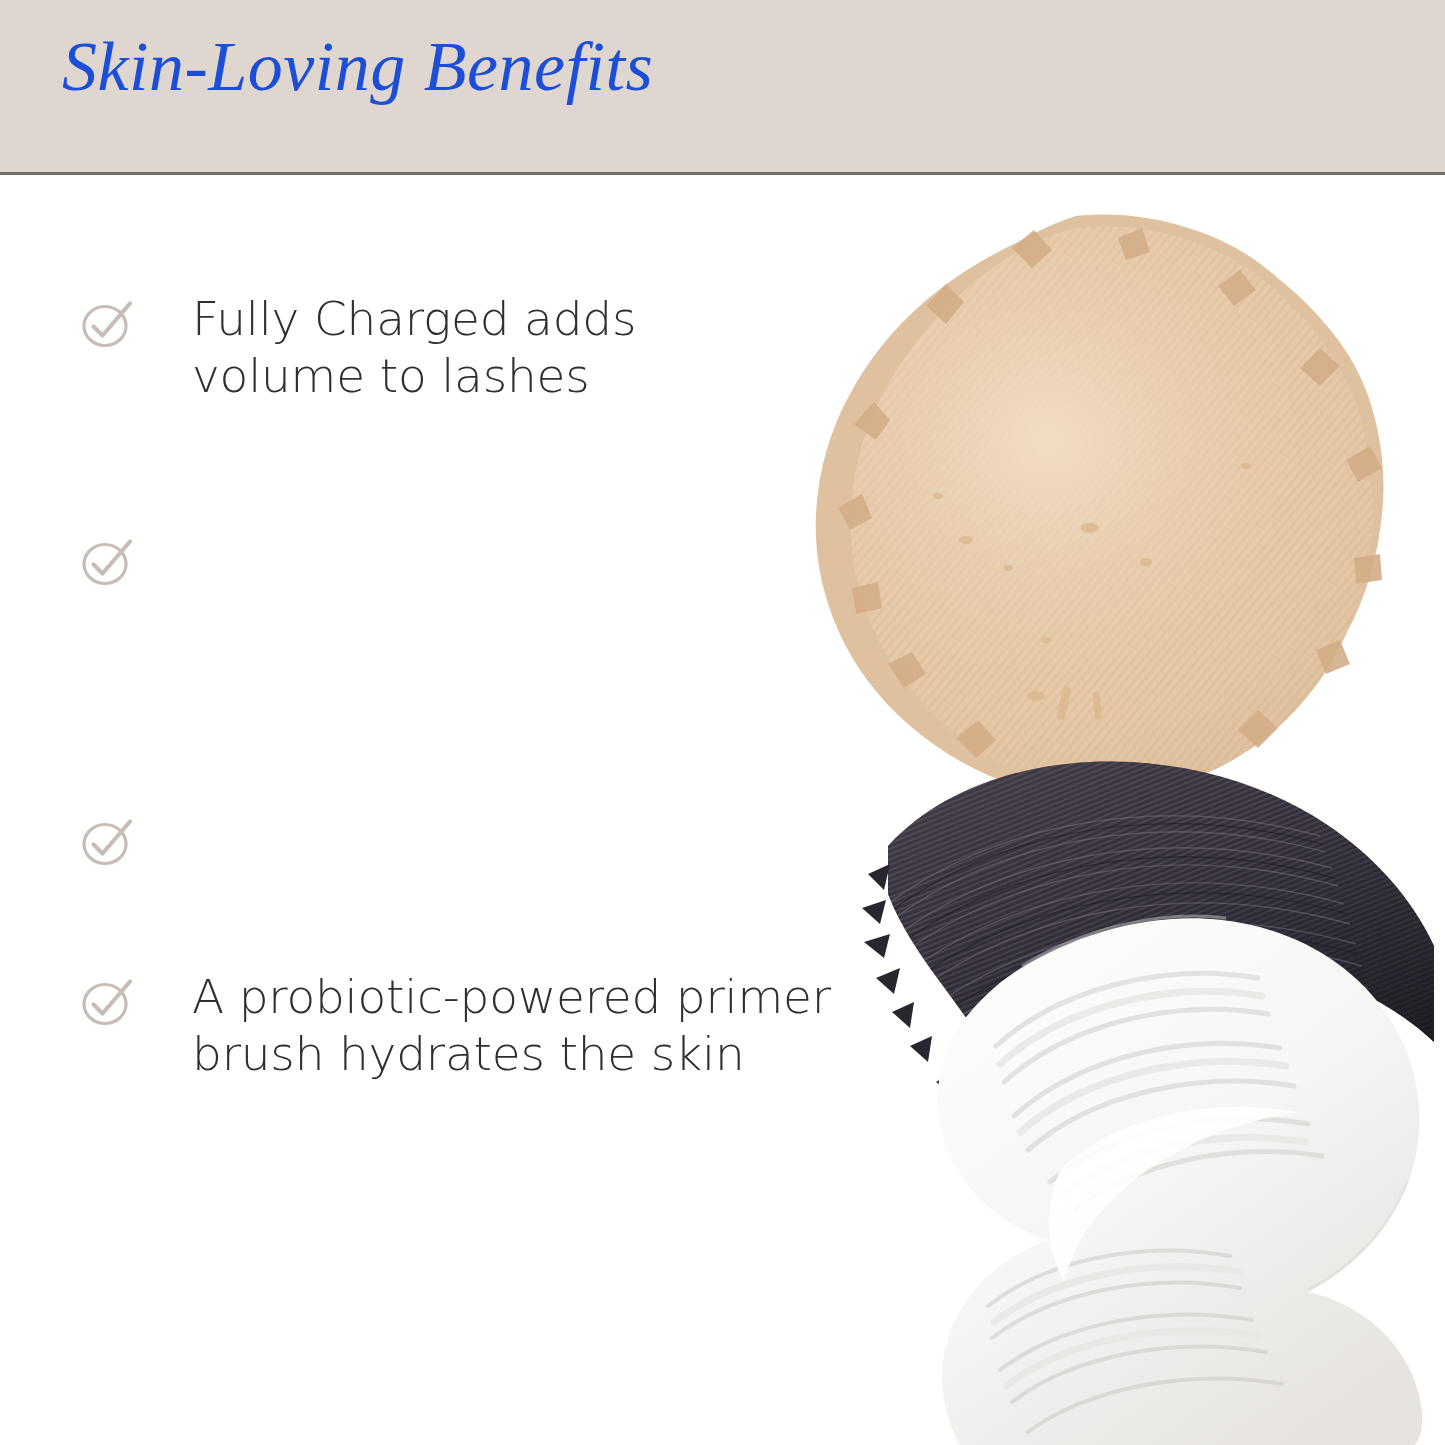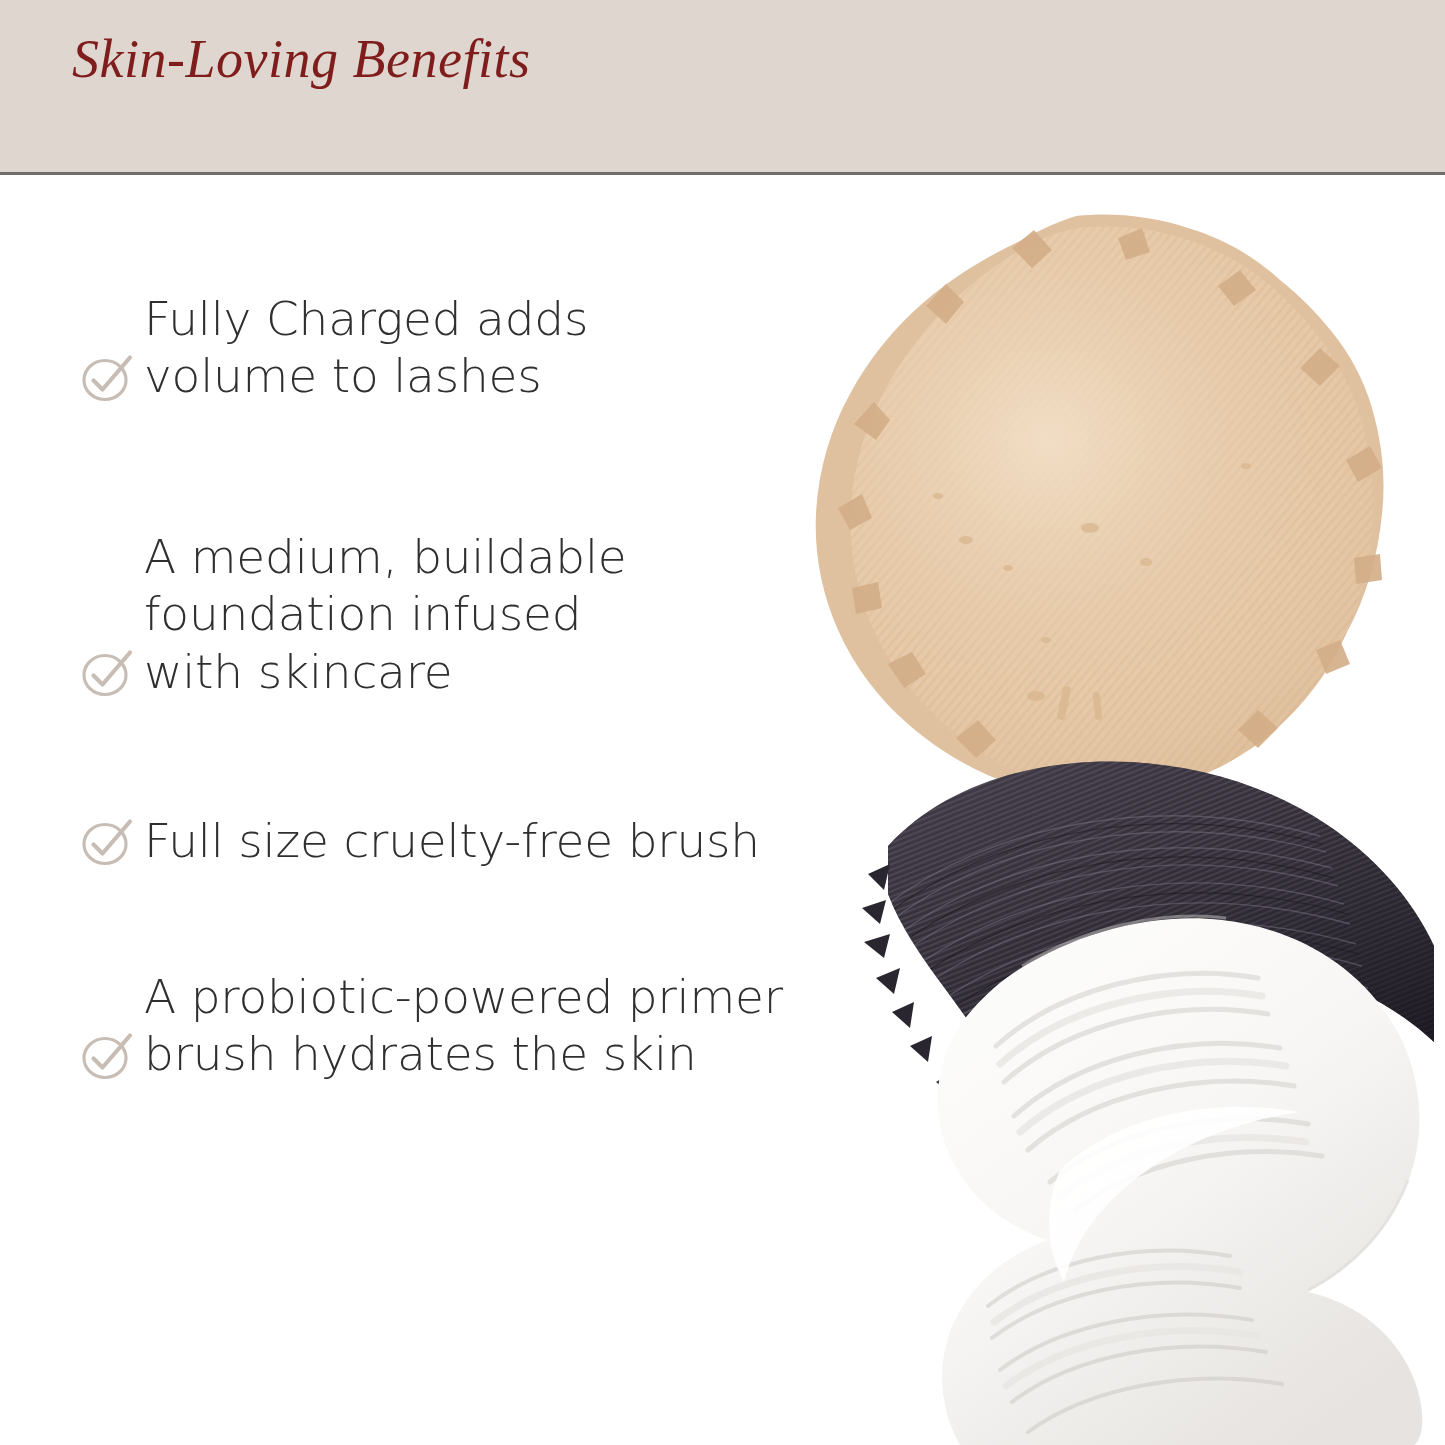--- a/index.html
+++ b/index.html
@@ -31,42 +31,43 @@
   #header-rule {
     position: absolute;
     left: 0;
     top: 172px;
     width: 1445px;
     height: 3px;
     background: #6E6E6C;
   }
   #page-title {
     position: absolute;
-    left: 72px;
+    left: 62px;
     top: 32px;
     font-family: "Liberation Serif", "DejaVu Serif", serif;
     font-style: italic;
-    font-size: 54px;
+    font-size: 70px;
     line-height: 1;
     letter-spacing: 0.5px;
-    color: #7f1d1d;
+    color: #1d4ed8;
     white-space: nowrap;
   }
 
   
   #benefits-list {
     position: absolute;
     left: 80px;
     top: 290px;
     width: 830px;
   }
   .benefit-item {
     position: absolute;
     display: flex;
-    align-items: flex-end;
+    align-items: flex-start;
+    gap: 48px;
   }
   .benefit-item.b0 { top: 0px; }
   .benefit-item.b1 { top: 238px; }
   .benefit-item.b2 { top: 518px; }
   .benefit-item.b3 { top: 678px; }
 
   .check-icon {
     flex: 0 0 auto;
     width: 54px;
     height: 54px;
@@ -117,33 +118,29 @@
 volume to lashes</span>
     </div>
 
     <div class="benefit-item b1">
       <span class="check-icon">
         <svg width="54" height="54" viewBox="0 0 54 54">
           <ellipse cx="25" cy="29" rx="21" ry="19.5" fill="none" stroke="#C8BDB4" stroke-width="3.2"></ellipse>
           <path d="M13.5 29.5 L22.5 38.5 L50 6.5" fill="none" stroke="#C8BDB4" stroke-width="4.2" stroke-linecap="round" stroke-linejoin="round"></path>
         </svg>
       </span>
-      <span class="benefit-text">A medium, buildable
-foundation infused
-with skincare</span>
     </div>
 
     <div class="benefit-item b2">
       <span class="check-icon">
         <svg width="54" height="54" viewBox="0 0 54 54">
           <ellipse cx="25" cy="29" rx="21" ry="19.5" fill="none" stroke="#C8BDB4" stroke-width="3.2"></ellipse>
           <path d="M13.5 29.5 L22.5 38.5 L50 6.5" fill="none" stroke="#C8BDB4" stroke-width="4.2" stroke-linecap="round" stroke-linejoin="round"></path>
         </svg>
       </span>
-      <span class="benefit-text">Full size cruelty-free brush</span>
     </div>
 
     <div class="benefit-item b3">
       <span class="check-icon">
         <svg width="54" height="54" viewBox="0 0 54 54">
           <ellipse cx="25" cy="29" rx="21" ry="19.5" fill="none" stroke="#C8BDB4" stroke-width="3.2"></ellipse>
           <path d="M13.5 29.5 L22.5 38.5 L50 6.5" fill="none" stroke="#C8BDB4" stroke-width="4.2" stroke-linecap="round" stroke-linejoin="round"></path>
         </svg>
       </span>
       <span class="benefit-text">A probiotic-powered primer

